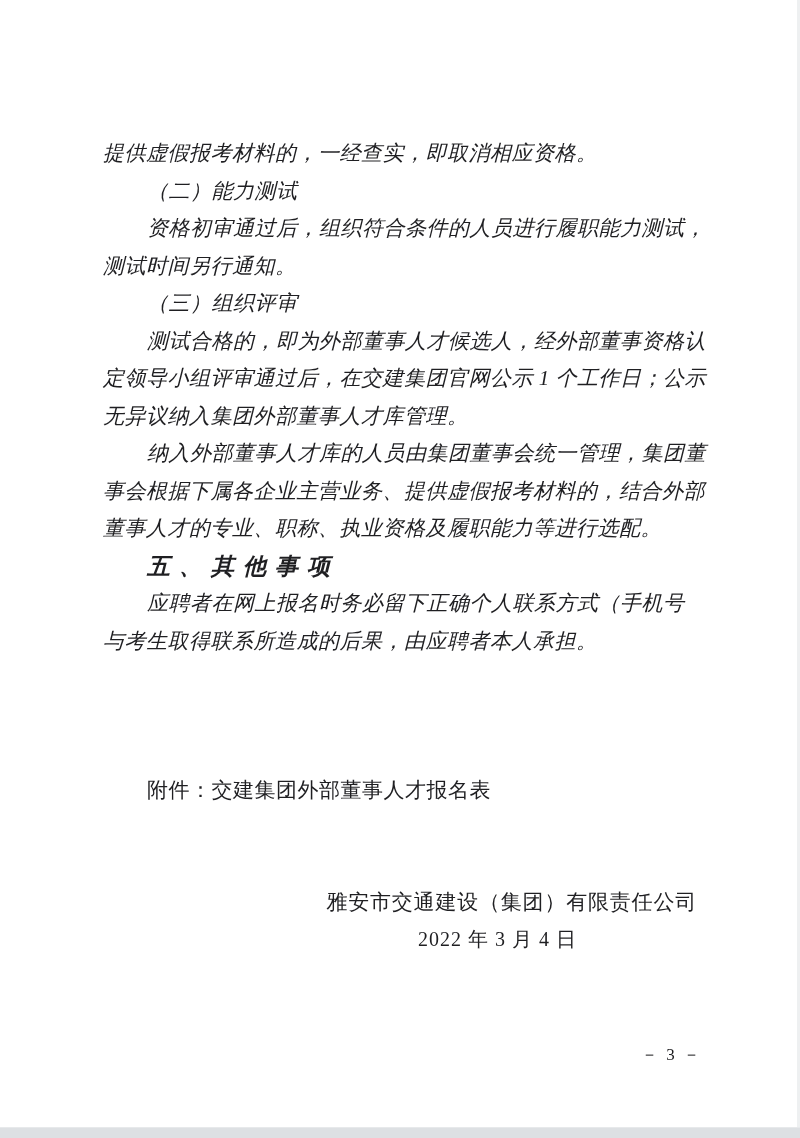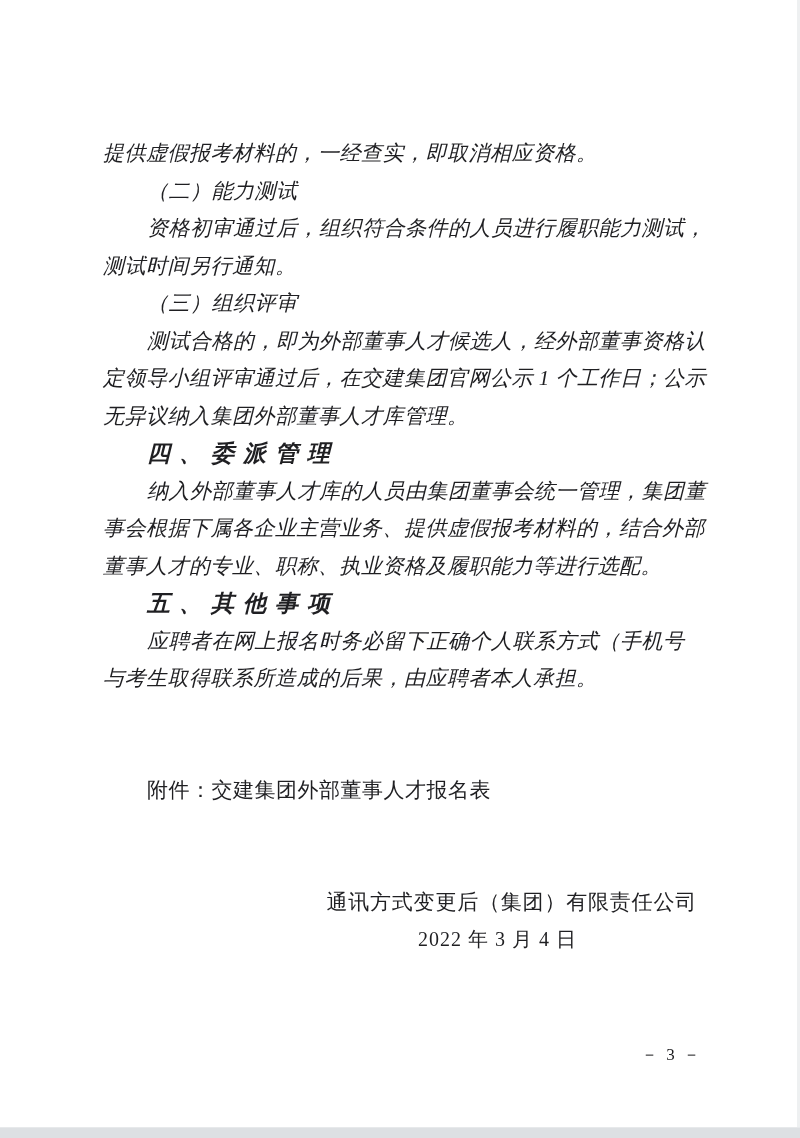--- a/index.html
+++ b/index.html
@@ -103,32 +103,31 @@
 
   <div class="doc-lines">
       <div class="line body">提供虚假报考材料的，一经查实，即取消相应资格。</div>
       <div class="line body indent">（二）能力测试</div>
       <div class="line body indent">资格初审通过后，组织符合条件的人员进行履职能力测试，</div>
       <div class="line body">测试时间另行通知。</div>
       <div class="line body indent">（三）组织评审</div>
       <div class="line body indent">测试合格的，即为外部董事人才候选人，经外部董事资格认</div>
       <div class="line body">定领导小组评审通过后，在交建集团官网公示 1 个工作日；公示</div>
       <div class="line body">无异议纳入集团外部董事人才库管理。</div>
-      <div class="line heading indent">四、委派管理</div>
       <div class="line body indent">纳入外部董事人才库的人员由集团董事会统一管理，集团董</div>
       <div class="line body">事会根据下属各企业主营业务、提供虚假报考材料的，结合外部</div>
       <div class="line body">董事人才的专业、职称、执业资格及履职能力等进行选配。</div>
       <div class="line heading indent">五、其他事项</div>
       <div class="line body indent">应聘者在网上报名时务必留下正确个人联系方式（手机号</div>
       <div class="line body">与考生取得联系所造成的后果，由应聘者本人承担。</div>
     </div>
 
   <div class="attachment">附件：交建集团外部董事人才报名表</div>
 
-  <div class="sig-company">通讯方式变更后（集团）有限责任公司</div>
+  <div class="sig-company">雅安市交通建设（集团）有限责任公司</div>
 
   <div class="sig-date">2022 年 3 月 4 日</div>
 
   <div class="page-number">－ 3 －</div>
 
   <div class="right-edge"></div>
   <div class="footer-bar" style="background: rgb(221, 224, 227);"></div>
 
 </div>
 

